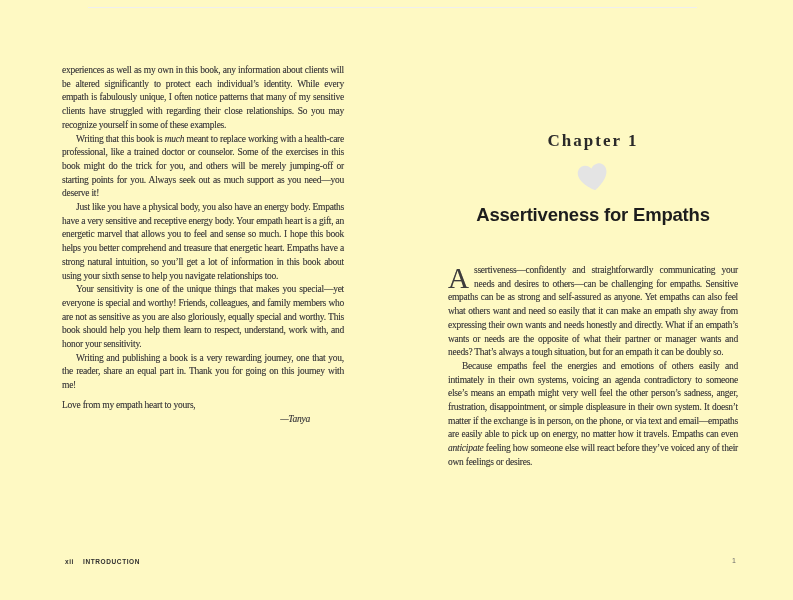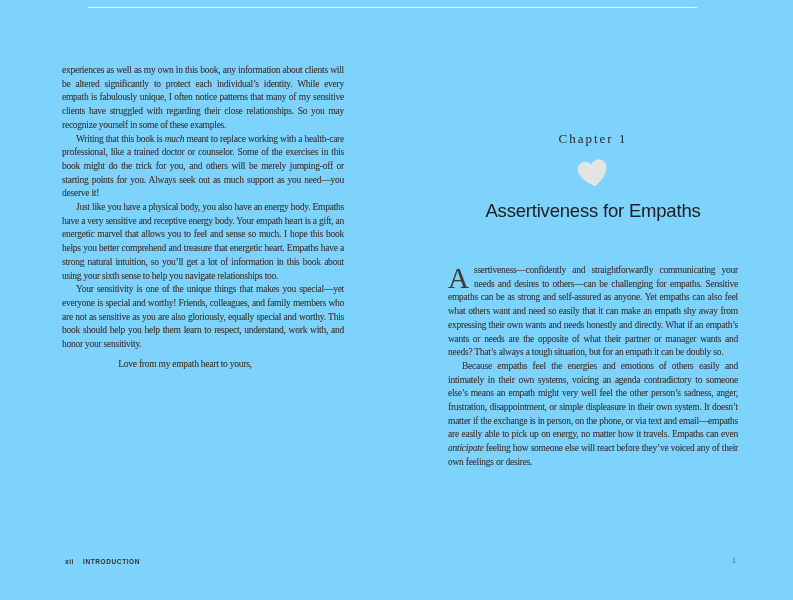--- a/index.html
+++ b/index.html
@@ -1,19 +1,19 @@
 <!DOCTYPE html>
 <html><head>
 <meta charset="utf-8">
 <style>
   html,body { margin:0; padding:0; background:#ffffff; }
   .spread {
     position:relative;
     width:793px; height:600px;
-    background:#7dd3fc;
+    background:#fef9c3;
     overflow:hidden;
     font-family:"Liberation Serif", serif;
   }
   .scan-edge {
     position:absolute; left:88px; right:96px; top:7px; height:1px;
     background:#efefef;
   }
   .page-body {
     position:absolute;
     font-size:9.5px;
@@ -21,40 +21,40 @@
     letter-spacing:-0.25px;
     color:#3e3c3c;
     text-align:justify;
     text-shadow:0 0 0.3px rgba(80,80,80,.55);
   }
   .page-body p { margin:0; }
   .page-body p.ind { text-indent:14px; }
   .left-block  { left:62px;  top:64px;  width:282px; }
   .right-block { left:448px; top:264px; width:290px; }
 
-  .sig1 { text-align:center; padding-right:36px; margin-top:6px !important; }
+  .sig1 { text-align:left; padding-right:36px; margin-top:6px !important; }
   .sig2 { text-align:right; padding-right:34px; }
 
   .chapter-head {
     position:absolute; left:448px; top:131px; width:290px;
     text-align:center; color:#262626;
   }
   .chapter-label {
     font-family:"Liberation Serif", serif;
-    font-weight:normal;
-    font-size:13px;
+    font-weight:bold;
+    font-size:17px;
     letter-spacing:2px;
     color:#2b2a2a;
   }
   .ornament { margin-top:13px; height:32px; }
   .ornament svg { transform:rotate(-10deg); }
   .chapter-title {
     margin:8px 0 0 0;
     font-family:"Liberation Sans", sans-serif;
-    font-weight:normal;
+    font-weight:bold;
     font-size:18.5px;
     letter-spacing:-0.2px;
     color:#1d1d1d;
   }
 
   .dropcap {
     float:left;
     font-size:29px;
     line-height:24px;
     padding:2px 5px 0 0;
@@ -82,21 +82,23 @@
 
 <div class="spread">
 
   <div class="scan-edge"></div>
 
   <div class="page-body left-block">
     <p><span>experiences as well as my own in this book, any information about clients will be altered significantly to protect each individual’s identity. While every empath is fabulously unique, I often notice patterns that many of my sensitive clients have struggled with regarding their close relationships. So you may recognize yourself in some of these examples.</span></p>
     <p class="ind"><span>Writing that this book is </span><i>much</i><span> meant to replace working with a health-care professional, like a trained doctor or counselor. Some of the exercises in this book might do the trick for you, and others will be merely jumping-off or starting points for you. Always seek out as much support as you need—you deserve it!</span></p>
     <p class="ind"><span>Just like you have a physical body, you also have an energy body. Empaths have a very sensitive and receptive energy body. Your empath heart is a gift, an energetic marvel that allows you to feel and sense so much. I hope this book helps you better comprehend and treasure that energetic heart. Empaths have a strong natural intuition, so you’ll get a lot of information in this book about using your sixth sense to help you navigate relationships too.</span></p>
     <p class="ind"><span>Your sensitivity is one of the unique things that makes you special—yet everyone is special and worthy! Friends, colleagues, and family members who are not as sensitive as you are also gloriously, equally special and worthy. This book should help you help them learn to respect, understand, work with, and honor your sensitivity.</span></p>
+    <p class="ind"><span>Writing and publishing a book is a very rewarding journey, one that you, the reader, share an equal part in. Thank you for going on this journey with me!</span></p>
     <p class="sig1">Love from my empath heart to yours,</p>
+    <p class="sig2"><i>—Tanya</i></p>
   </div>
 
   <div class="chapter-head">
     <div class="chapter-label">Chapter 1</div>
     <div class="ornament">
       <svg width="30" height="27" viewBox="0 0 32 29">
         <path d="M16 28.5 C 14.5 27.5 0.5 19 0.5 8.8 C 0.5 4.1 4.2 0.5 8.7 0.5 C 11.7 0.5 14.5 2.2 16 4.8 C 17.5 2.2 20.3 0.5 23.3 0.5 C 27.8 0.5 31.5 4.1 31.5 8.8 C 31.5 19 17.5 27.5 16 28.5 Z" fill="#e4e4e4"></path>
       </svg>
     </div>
     <h1 class="chapter-title">Assertiveness for Empaths</h1>

